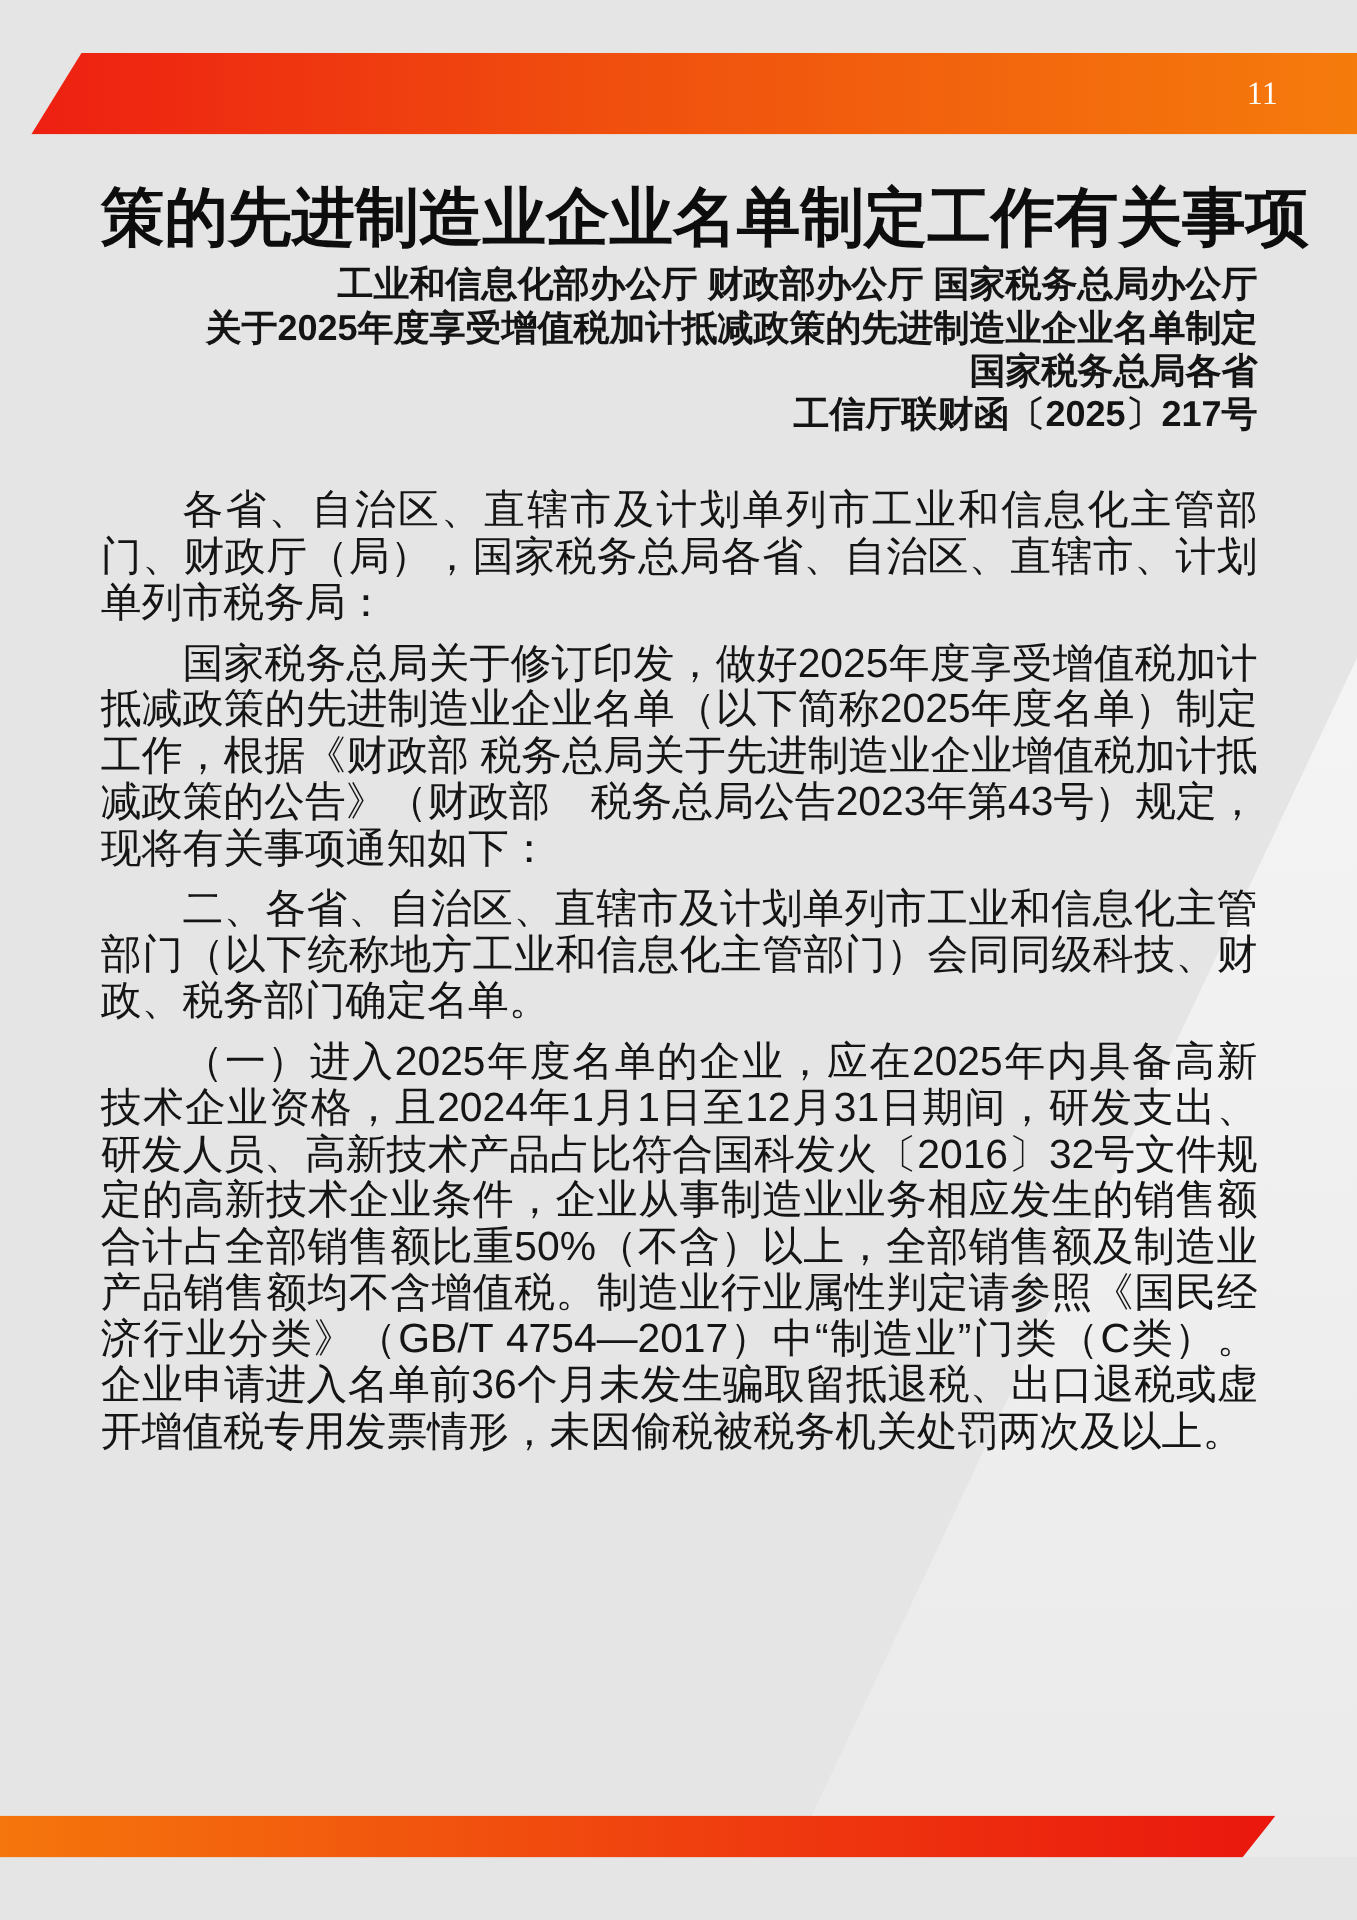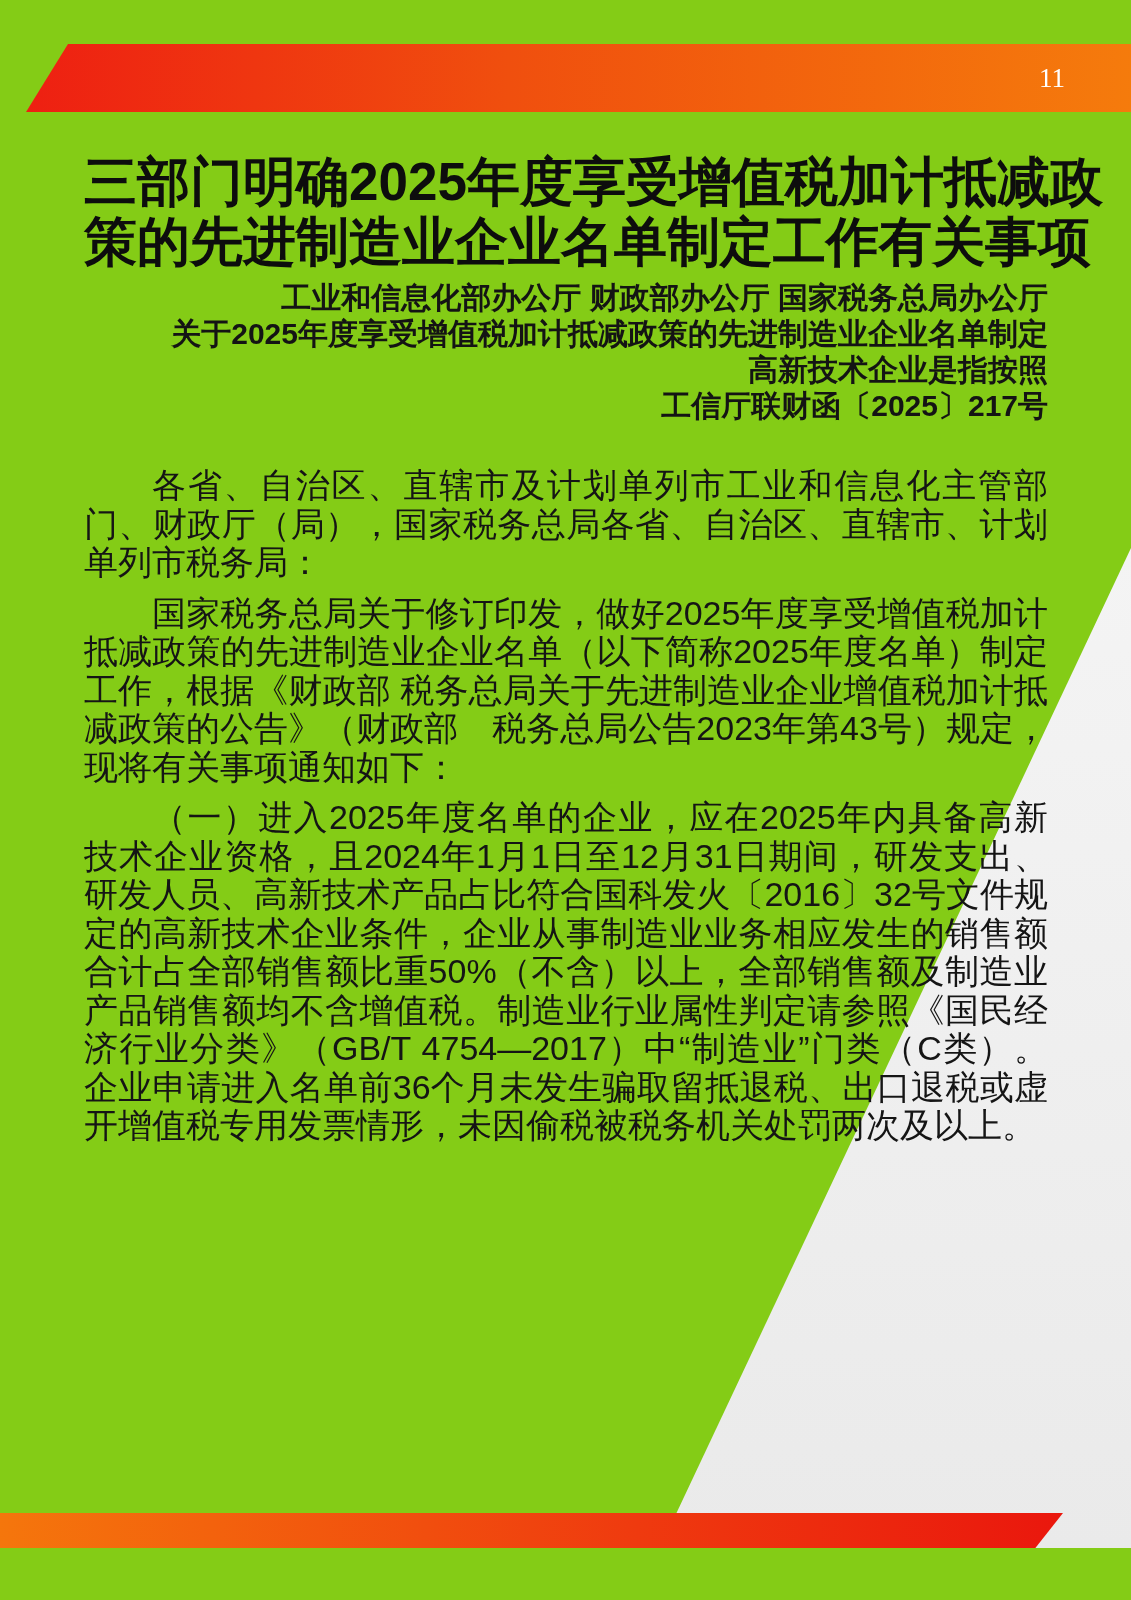--- a/index.html
+++ b/index.html
@@ -1,20 +1,20 @@
 <!DOCTYPE html>
 <html><head>
 <meta charset="utf-8">
 <style>
   html, body { margin: 0; padding: 0; background: #ffffff; }
   .page {
     position: relative;
     width: 1131px;
     height: 1600px;
-    background: #84cc16;
+    background: #e5e5e5;
     overflow: hidden;
     font-family: "Liberation Sans", sans-serif;
     color: #121212;
   }
 
   
   .band-top {
     position: absolute;
     top: 44px; left: 0; right: 0;
     height: 68px;
@@ -97,33 +97,33 @@
 <div class="page">
 
   <div class="band-top">
     <span class="page-num">11</span>
   </div>
 
   <div class="gray-wedge"></div>
 
   <div class="content">
     <h1 class="doc-title">
-      <span>三部门明确2025年度享受增值税加计抵减政</span>
       <span>策的先进制造业企业名单制定工作有关事项</span>
     </h1>
 
     <div class="subtitle">
       <div>工业和信息化部办公厅 财政部办公厅 国家税务总局办公厅</div>
       <div>关于2025年度享受增值税加计抵减政策的先进制造业企业名单制定</div>
-      <div>高新技术企业是指按照</div>
+      <div>国家税务总局各省</div>
       <div>工信厅联财函〔2025〕217号</div>
     </div>
 
     <div class="body-text">
       <p>各省、自治区、直辖市及计划单列市工业和信息化主管部门、财政厅（局），国家税务总局各省、自治区、直辖市、计划单列市税务局：</p>
       <p>国家税务总局关于修订印发，做好2025年度享受增值税加计抵减政策的先进制造业企业名单（以下简称2025年度名单）制定工作，根据《财政部 税务总局关于先进制造业企业增值税加计抵减政策的公告》（财政部　税务总局公告2023年第43号）规定，现将有关事项通知如下：</p>
+      <p>二、各省、自治区、直辖市及计划单列市工业和信息化主管部门（以下统称地方工业和信息化主管部门）会同同级科技、财政、税务部门确定名单。</p>
       <p>（一）进入2025年度名单的企业，应在2025年内具备高新技术企业资格，且2024年1月1日至12月31日期间，研发支出、研发人员、高新技术产品占比符合国科发火〔2016〕32号文件规定的高新技术企业条件，企业从事制造业业务相应发生的销售额合计占全部销售额比重50%（不含）以上，全部销售额及制造业产品销售额均不含增值税。制造业行业属性判定请参照《国民经济行业分类》（GB/T 4754—2017）中“制造业”门类（C类）。企业申请进入名单前36个月未发生骗取留抵退税、出口退税或虚开增值税专用发票情形，未因偷税被税务机关处罚两次及以上。</p>
     </div>
   </div>
 
   <div class="band-bottom"></div>
 
 </div>
 
 </body></html>

